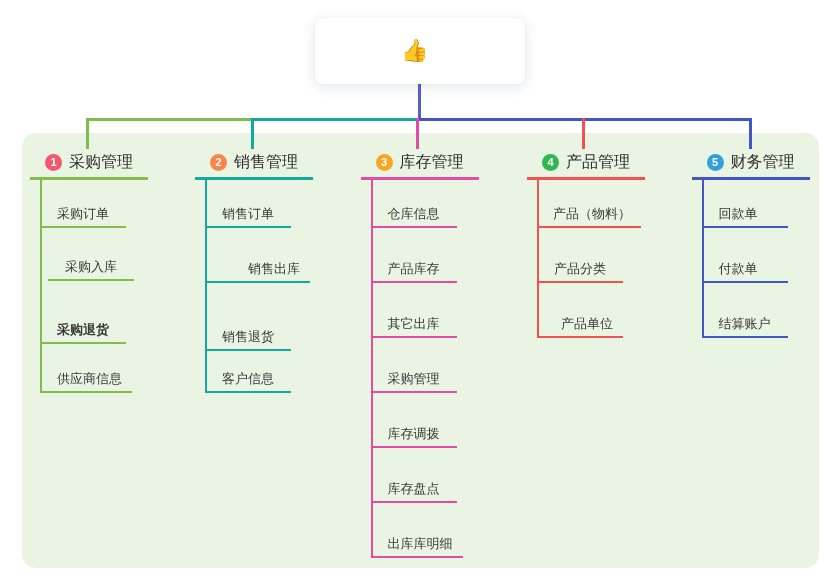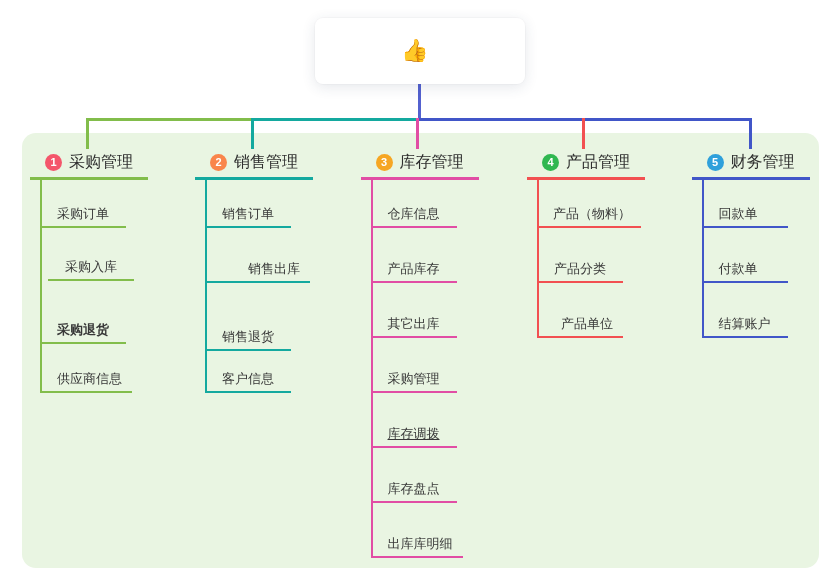--- a/index.html
+++ b/index.html
@@ -82,21 +82,21 @@
       <div class="child-node" style="left: 205px; top: 326px; border-bottom-color: rgb(20, 169, 159);">销售退货</div>
       <div class="child-node" style="left: 205px; top: 368px; border-bottom-color: rgb(20, 169, 159);">客户信息</div>
       <div class="branch-header" style="left: 360.5px; border-bottom-color: rgb(225, 77, 164);">
         <span class="badge" style="background: rgb(246, 166, 35);">3</span>
         <span>库存管理</span>
       </div>
       <div class="child-node" style="left: 370.5px; top: 203px; border-bottom-color: rgb(225, 77, 164);">仓库信息</div>
       <div class="child-node" style="left: 370.5px; top: 258px; border-bottom-color: rgb(225, 77, 164);">产品库存</div>
       <div class="child-node" style="left: 370.5px; top: 313px; border-bottom-color: rgb(225, 77, 164);">其它出库</div>
       <div class="child-node" style="left: 370.5px; top: 368px; border-bottom-color: rgb(225, 77, 164);">采购管理</div>
-      <div class="child-node" style="left: 370.5px; top: 423px; border-bottom-color: rgb(225, 77, 164); text-decoration: underline;">库存调拨</div>
+      <div class="child-node" style="left: 370.5px; top: 423px; border-bottom-color: rgb(225, 77, 164);">库存调拨</div>
       <div class="child-node" style="left: 370.5px; top: 478px; border-bottom-color: rgb(225, 77, 164);">库存盘点</div>
       <div class="child-node" style="left: 370.5px; top: 533px; border-bottom-color: rgb(225, 77, 164);">出库库明细</div>
       <div class="branch-header" style="left: 527px; border-bottom-color: rgb(242, 80, 81);">
         <span class="badge" style="background: rgb(47, 183, 80);">4</span>
         <span>产品管理</span>
       </div>
       <div class="child-node" style="left: 537px; top: 203px; border-bottom-color: rgb(242, 80, 81); padding-left: 16px;">产品（物料）</div>
       <div class="child-node" style="left: 537px; top: 258px; border-bottom-color: rgb(242, 80, 81);">产品分类</div>
       <div class="child-node" style="left: 537px; top: 313px; border-bottom-color: rgb(242, 80, 81); text-align: right;">产品单位</div>
       <div class="branch-header" style="left: 691.5px; border-bottom-color: rgb(65, 86, 200);">

